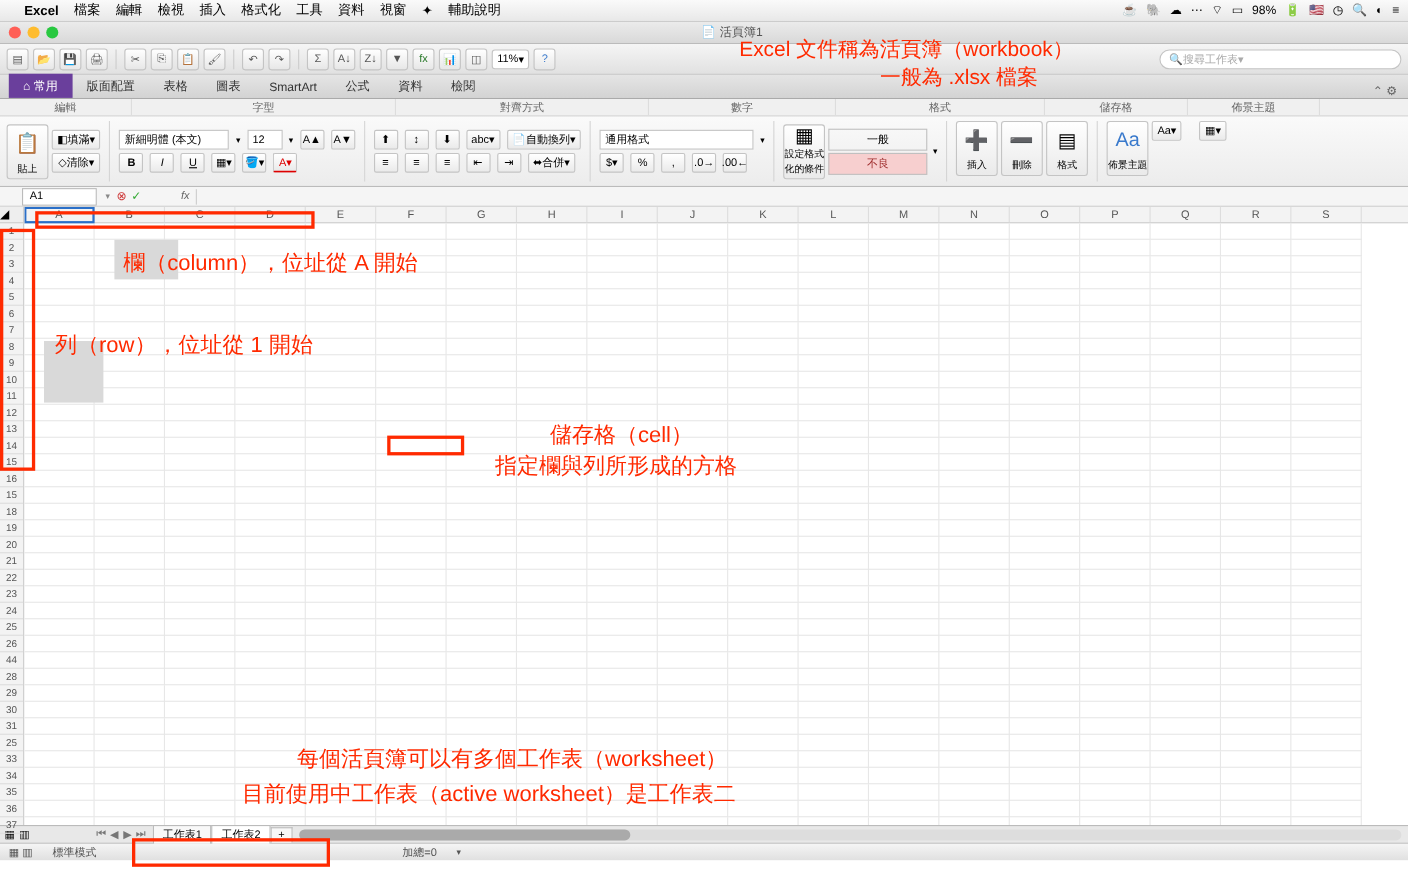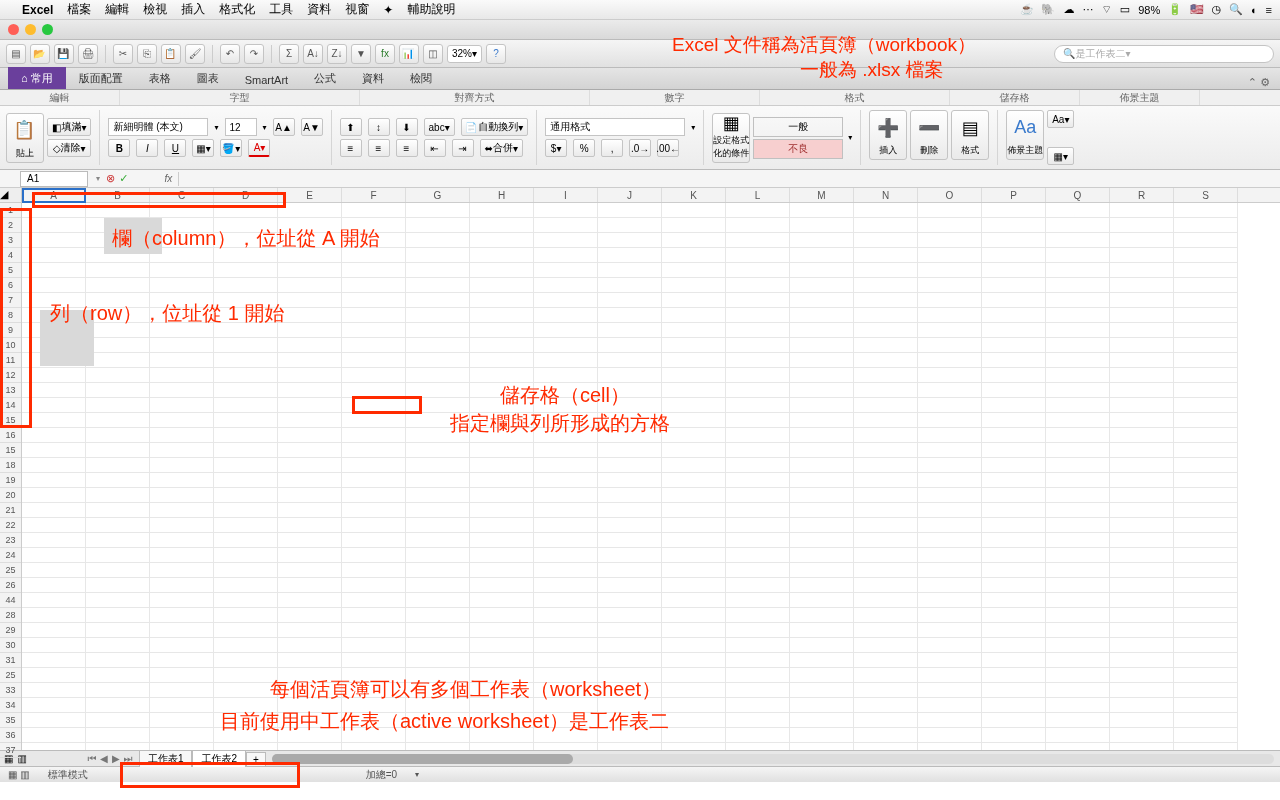--- a/index.html
+++ b/index.html
@@ -96,20 +96,21 @@
     <span>🔍</span>
     <span>◐</span>
     <span>≡</span>
   </div>
 </div>
 
 <div class="traffic">
   <div class="dot r"></div>
   <div class="dot y"></div>
   <div class="dot g"></div>
+  <div class="titlebar">📄 <span>活頁簿1</span></div>
 </div>
 
 <div class="toolbar-row">
   <span class="tbtn">▤</span>
   <span class="tbtn">📂</span>
   <span class="tbtn">💾</span>
   <span class="tbtn">🖨</span>
   <span class="tsep"></span>
   <span class="tbtn">✂</span>
   <span class="tbtn">⎘</span>
@@ -119,23 +120,23 @@
   <span class="tbtn">↶</span>
   <span class="tbtn">↷</span>
   <span class="tsep"></span>
   <span class="tbtn">Σ</span>
   <span class="tbtn">A↓</span>
   <span class="tbtn">Z↓</span>
   <span class="tbtn">▼</span>
   <span class="tbtn" style="color:#2a7a2a">fx</span>
   <span class="tbtn">📊</span>
   <span class="tbtn">◫</span>
-  <span class="zoom-box"><span>32%</span> ▾</span>
+  <span class="zoom-box"><span>11%</span> ▾</span>
   <span class="tbtn" style="color:#3a7acc">?</span>
-  <div class="search">🔍 <span>是工作表二</span> ▾</div>
+  <div class="search">🔍 <span>搜尋工作表</span> ▾</div>
 </div>
 
 <div class="ribbon-tabs">
   <div class="rtab home">常用</div>
   <div class="rtab">版面配置</div>
   <div class="rtab">表格</div>
   <div class="rtab">圖表</div>
   <div class="rtab">SmartArt</div>
   <div class="rtab">公式</div>
   <div class="rtab">資料</div>
@@ -241,21 +242,21 @@
     <div class="bigbtn">
         <span class="ico">▤</span>
         <span>格式</span>
       </div>
   </div>
   <div class="rgroup" style="flex-direction:row;border:none">
     <div class="bigbtn">
         <span class="ico" style="color:#3a7acc">Aa</span>
         <span>佈景主題</span>
       </div>
-    <div style="display:flex;flex-direction:column;gap:2px;justify-content:space-between">
+    <div style="display:flex;flex-direction:row;gap:16px;justify-content:space-between">
       <span class="ctl">Aa▾</span>
       <span class="ctl">▦▾</span>
     </div>
   </div>
 </div>
 
 <div class="namebox-bar">
   <div class="namebox">
       <span>A1</span>
     </div>

